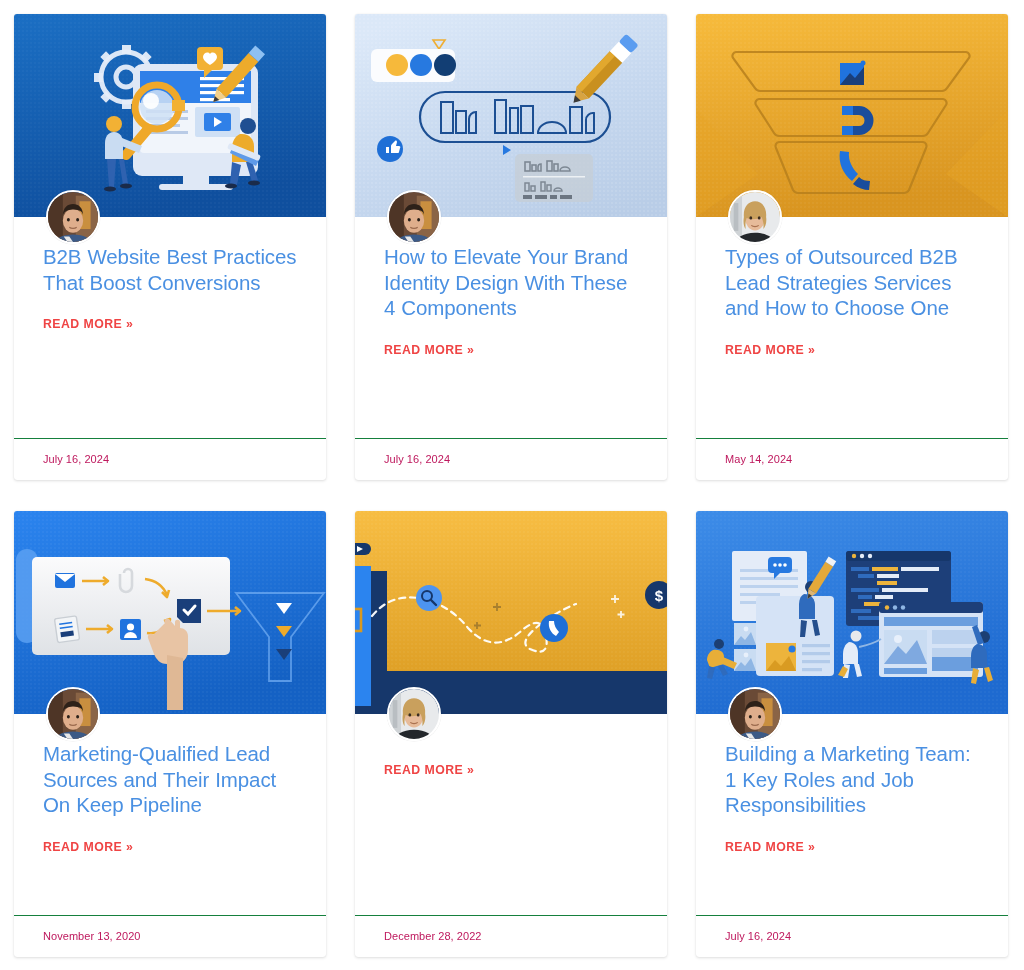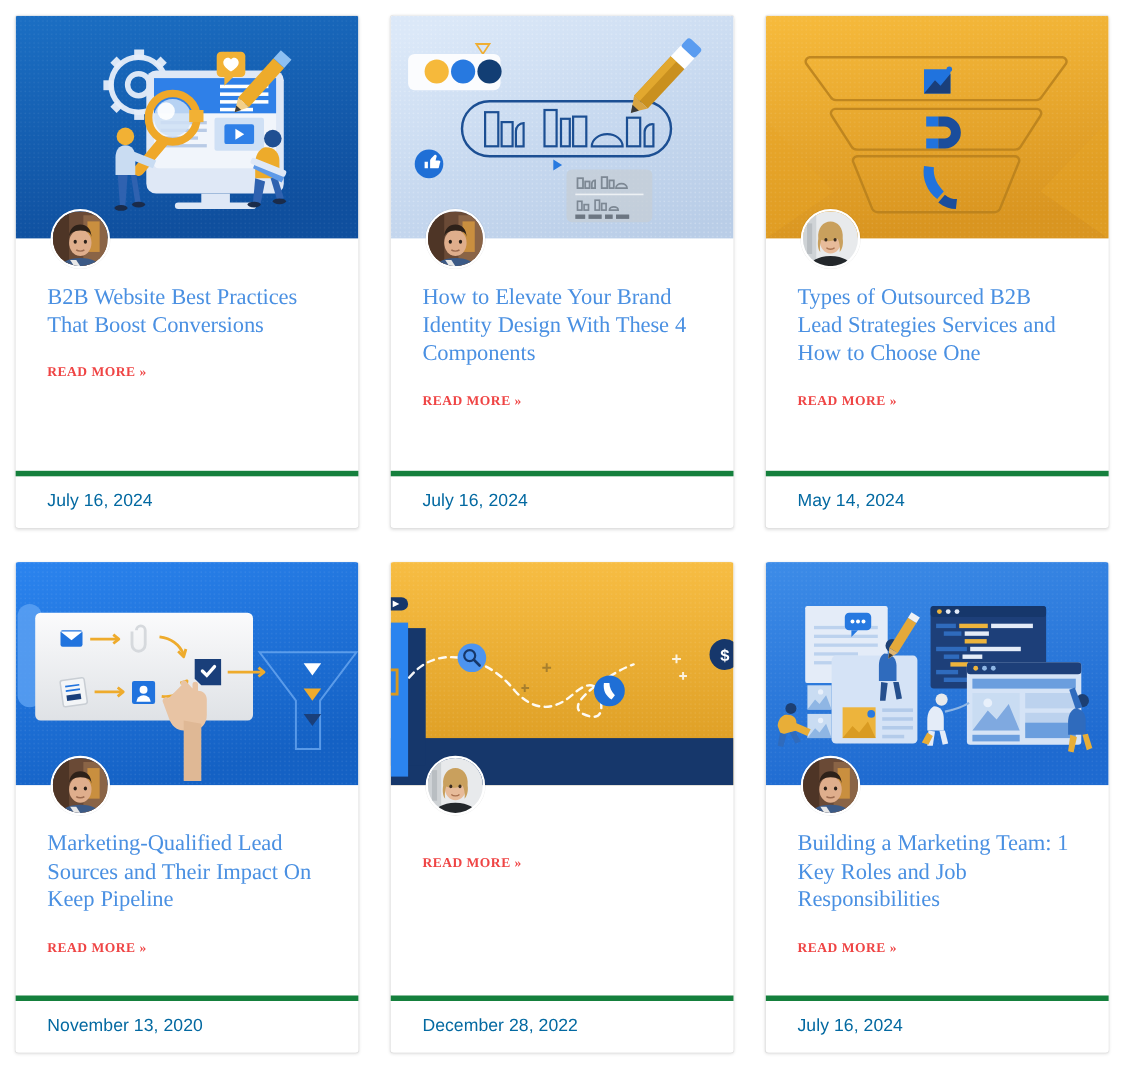--- a/index.html
+++ b/index.html
@@ -51,24 +51,23 @@
     overflow: hidden;
     border: 2px solid #ffffff;
     box-shadow: 0 0 0 0.5px rgba(0,0,0,0.08);
     z-index: 5;
   }
   .avatar svg { display: block; width: 100%; height: 100%; }
 
   
   .body {
     flex: 1 1 auto;
-    padding: 41px 28px 0 29px;
+    padding: 27px 28px 0 29px;
     display: flex;
     flex-direction: column;
-    font-family: Liberation Serif, serif;
   }
   .title {
     font-size: 20.5px;
     line-height: 25.6px;
     font-weight: 400;
     color: #4a90e2;
     letter-spacing: -0.1px;
     word-spacing: 0.4px;
   }
   .readmore {
@@ -81,24 +80,24 @@
     text-decoration: none;
     display: inline-block;
     align-self: flex-start;
   }
   .readmore .chev { font-weight: 700; letter-spacing: 0; }
 
   .spacer { flex: 1 1 auto; min-height: 10px; }
 
   .datebar {
     flex: 0 0 auto;
-    border-top: 5px solid #15803d;
+    border-top: 1px solid #15803d;
     padding: 14px 28px 15px 29px;
-    font-size: 16px;
-    color: #0369a1;
+    font-size: 11px;
+    color: #be185d;
     letter-spacing: 0.05px;
   }
 </style>
 </head>
 <body>
 
 <div class="grid">
 
   <article class="card">
     <div class="thumb">

